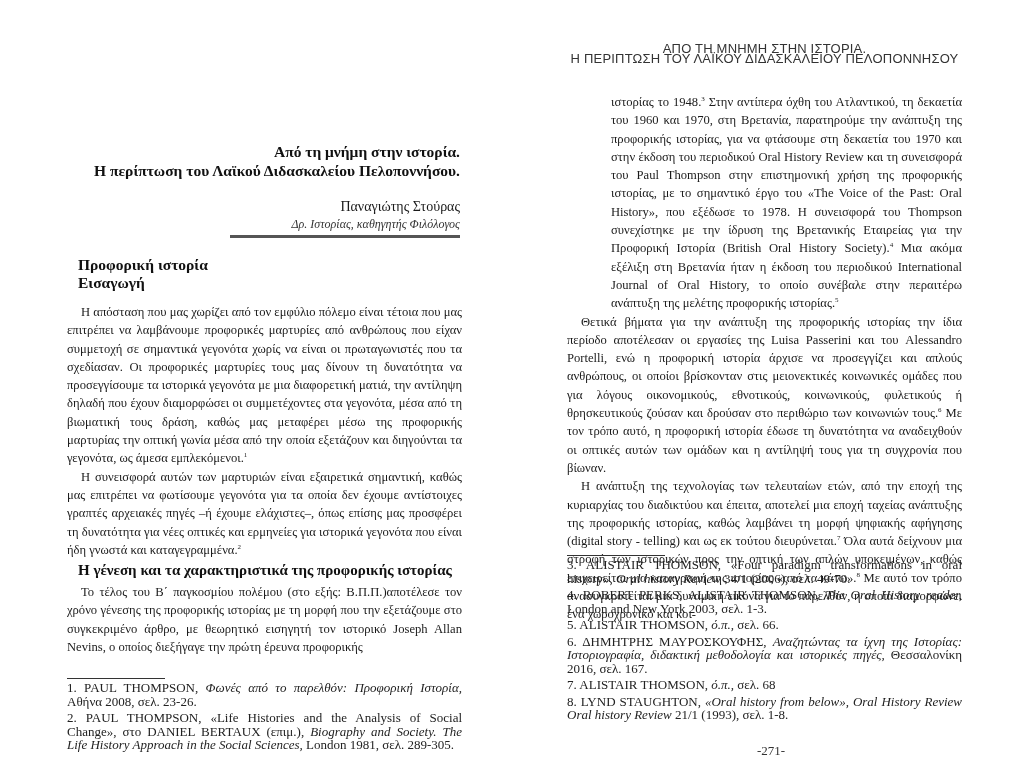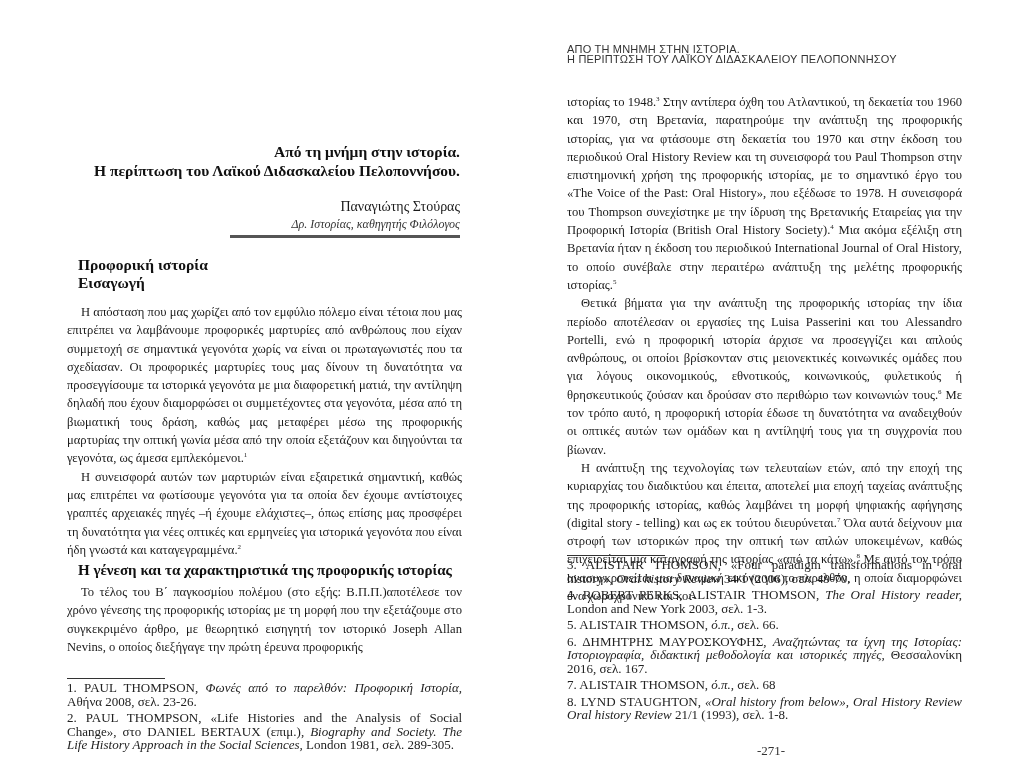--- a/index.html
+++ b/index.html
@@ -4,37 +4,37 @@
 <style>
   html, body { margin: 0; padding: 0; }
   body {
     width: 1024px; height: 778px; background: #ffffff; position: relative; overflow: hidden;
     font-family: "DejaVu Serif", "Liberation Serif", serif; color: #1a1a1a;
   }
   .page { position: absolute; top: 0; height: 778px; margin-top: 48px; }
   .page-left { left: 0; width: 512px; }
 
   .running-head {
-    position: absolute; left: 567px; top: 44px; width: 395px; text-align: left;
-    font-family: "Liberation Sans", sans-serif; font-size: 11px; line-height: 10px;
+    position: absolute; left: 567px; top: 44px; width: 395px; text-align: center;
+    font-family: "Liberation Sans", sans-serif; font-size: 13px; line-height: 10px;
     color: #333; letter-spacing: 0.2px;
   }
   .running-head div { white-space: nowrap; }
 
   .title-block { position: absolute; left: 60px; top: 94px; width: 400px; text-align: right; }
   .title { font-family: "Liberation Serif", serif; font-weight: bold; font-size: 15.5px; line-height: 19px; color: #111; }
   .author { margin-top: 18px; font-family: "Liberation Serif", serif; font-weight: normal; font-size: 14px; line-height: 18px; }
   .affil { font-family: "Liberation Serif", serif; font-style: italic; font-size: 12px; line-height: 16px; color: #333; }
   .title-rule { position: absolute; left: 230px; top: 187px; width: 230px; height: 3px; background: #555; }
 
   .body-col { position: absolute; font-family: "Liberation Serif", serif; font-size: 12.6px; line-height: 18.3px; text-align: justify; color: #1a1a1a; }
   .left-col { left: 67px; width: 395px; }
   .right-col { left: 567px; width: 395px; }
   .body-col p { margin: 0; text-indent: 14px; hyphens: manual; }
-  .body-col p.noindent { text-indent: 0; }
+  .body-col p.noindent { text-indent: 0; margin-left: 44px; }
   .body-col sup { font-size: 7px; vertical-align: 5px; line-height: 0; }
 
   .section-head { position: absolute; font-family: "Liberation Serif", serif; font-weight: bold; font-size: 15.5px; line-height: 18px; color: #111; }
 
   .fn-rule { position: absolute; height: 1px; width: 98px; background: #333; }
   .footnotes { position: absolute; font-family: "Liberation Serif", serif; font-size: 13px; line-height: 13.5px; text-align: justify; color: #222; }
   .footnotes .fn { margin: 0 0 3px 0; }
   .footnotes i { font-style: italic; }
 
   .page-number { position: absolute; top: 743px; font-family: "Liberation Serif", serif; font-size: 13px; color: #333; }

